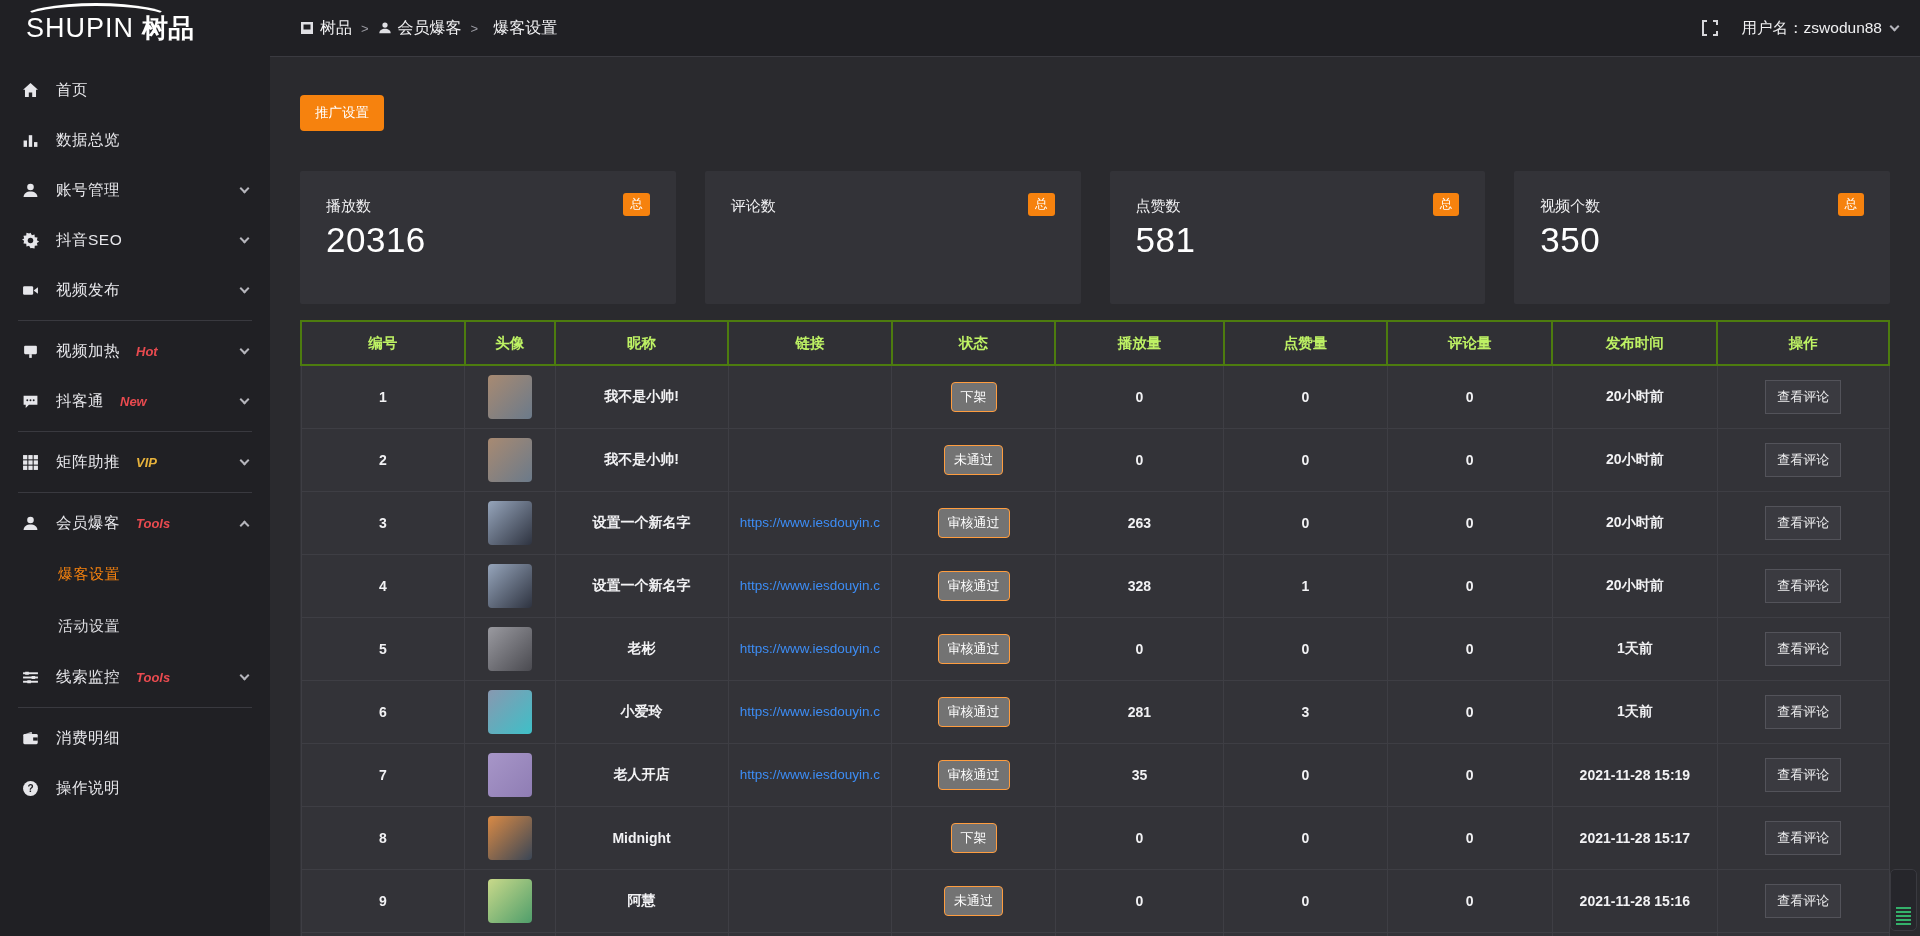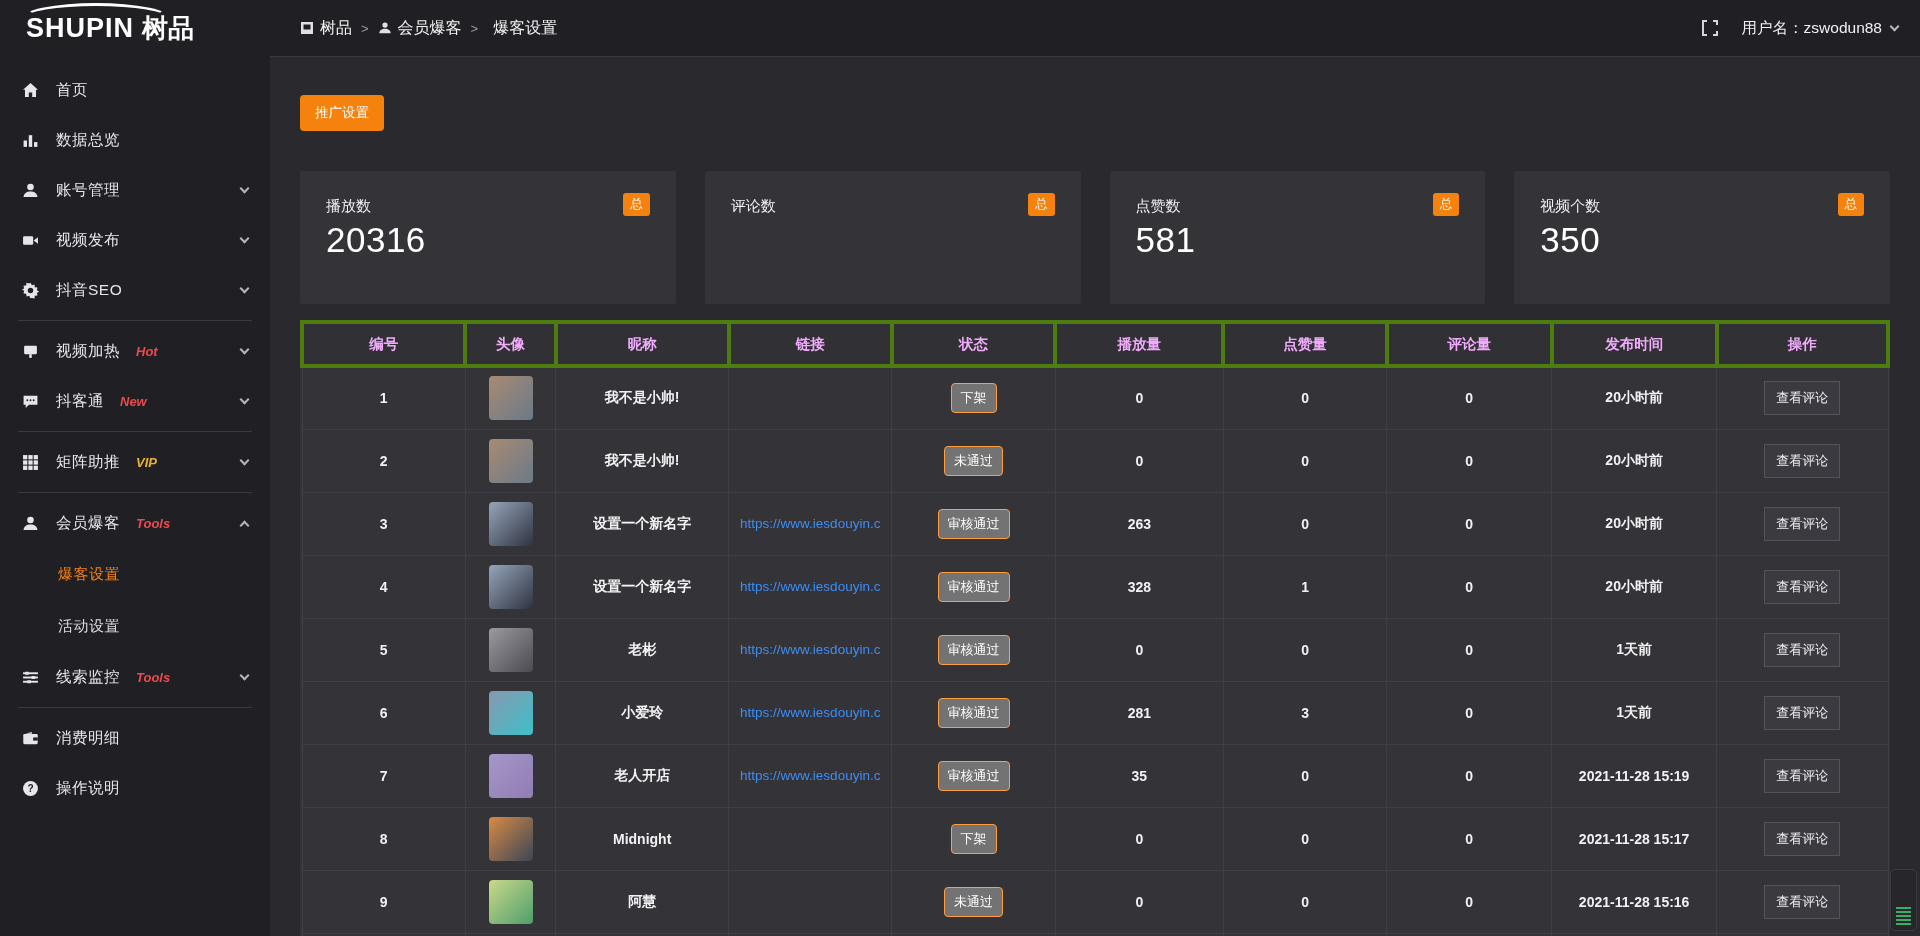--- a/index.html
+++ b/index.html
@@ -5,21 +5,21 @@
   * { margin:0; padding:0; box-sizing:border-box; }
   html,body { width:1920px; height:936px; overflow:hidden; background:#2a2a2e;
     font-family:"Liberation Sans","DejaVu Sans",sans-serif; color:#e8e8ea; }
   .app { display:flex; width:1920px; height:936px; }
 
   
   .sidebar { width:270px; min-width:270px; height:100%; background:#202024; overflow:hidden; }
   .logo { height:57px; display:flex; align-items:center; padding-left:26px; position:relative; }
   .logo-arc { position:absolute; top:3px; left:22px; width:148px; height:30px;
     border:3px solid transparent; border-top:3px solid #ffffff; border-radius:50%; }
-  .logo-en { font-size:27px; font-weight:bold; letter-spacing:1px; color:#fff; }
+  .logo-en { font-size:27px; font-weight:normal; letter-spacing:1px; color:#fff; }
   .logo-cn { font-size:26px; font-weight:bold; color:#fff; margin-left:8px; }
   nav { padding-top:8px; }
   .nav-item { height:50px; display:flex; align-items:center; padding:0 22px; cursor:pointer; }
   .nav-item .nicon { width:20px; height:17px; margin-right:14px; color:#e6e6ea; display:flex; align-items:center; }
   .nav-item .nicon svg { width:17px; height:17px; }
   .nav-item .nlabel { font-size:15.5px; color:#e6e6ea; letter-spacing:.5px;text-align:center; }
   .nav-item.child { height:52px; padding-left:58px; }
   .nav-item.child .nlabel { font-size:15px; color:#dcdce0; }
   .nav-item.active .nlabel { color:#f6820e; }
   .ntag { font-size:13px; font-weight:bold; font-style:italic; margin-left:16px; }
@@ -54,22 +54,22 @@
   .card { flex:1; background:#333338; height:133px; padding:26px 26px; position:relative; border-radius:2px; }
   .card-label { font-size:15px; color:#f0f0f2; }
   .card-value { font-size:35px; color:#ffffff; margin-top:4px; font-weight:500; letter-spacing:.5px; }
   .card-badge { position:absolute; top:22px; right:26px; background:#f6820e; color:#fff;
     font-size:12.5px; padding:3px 7px; border-radius:3px; }
 
   
   .tbl-wrap { margin-top:16px; }
   table { width:100%; border-collapse:collapse; background:#333338; table-layout:fixed;
     border:1px solid #3e3e44; }
-  th { height:44px; font-size:14.5px; font-weight:bold; color:#f0abfc; background:#303035;
-    border:4px solid #4d7c0f; }
+  th { height:44px; font-size:14.5px; font-weight:bold; color:#bef264; background:#303035;
+    border:2px solid #4d7c0f; }
   td { height:63px; text-align:center; font-size:14px; font-weight:600; color:#f2f2f4;
     border:1px solid #3e3e44; }
   .avatar { width:44px; height:44px; border-radius:4px; margin:0 auto; }
   .badge { display:inline-block; background:#737373; border:1px solid #ff9d3f; color:#fff;
     font-size:13px; font-weight:normal; padding:5px 9px; border-radius:4px; cursor:pointer; }
   a.cell-link { color:#3d8df5; text-decoration:none; font-weight:normal; font-size:13.5px;
     display:block; white-space:nowrap; overflow:hidden; }
   .act-btn { background:#3a3a40; border:1px solid #53535a; color:#eeeeef; font-size:13px;
     padding:7px 11px; border-radius:0; cursor:pointer; font-family:inherit; }
 
@@ -122,37 +122,37 @@
             </svg>
           </span>
     <span class="nlabel">账号管理</span>
 
     <span class="chev chev-down"></span>
   </div>
 
   <div class="nav-item">
     <span class="nicon">
             <svg viewBox="0 0 16 16" fill="currentColor">
+              <path d="M8 0.8 9.3 3l2.5-.6.2 2.6 2.6.2-.6 2.5 2.2 1.3-2.2 1.3.6 2.5-2.6.2-.2 2.6-2.5-.6L8 15.2 6.7 13l-2.5.6-.2-2.6-2.6-.2.6-2.5L0 7 2 6l-.6-2.5 2.6-.2.2-2.6 2.5.6z"></path>
+              <circle cx="8" cy="8" r="2.6" fill="#202024"></circle>
+            </svg>
+          </span>
+    <span class="nlabel">抖音SEO</span>
+
+    <span class="chev chev-down"></span>
+  </div>
+
+  <div class="nav-item">
+    <span class="nicon">
+            <svg viewBox="0 0 16 16" fill="currentColor">
               <rect x="1" y="4" width="9.5" height="8" rx="1.2"></rect>
               <path d="M11 8 15 5v6z"></path>
             </svg>
           </span>
     <span class="nlabel">视频发布</span>
-
-    <span class="chev chev-down"></span>
-  </div>
-
-  <div class="nav-item">
-    <span class="nicon">
-            <svg viewBox="0 0 16 16" fill="currentColor">
-              <path d="M8 0.8 9.3 3l2.5-.6.2 2.6 2.6.2-.6 2.5 2.2 1.3-2.2 1.3.6 2.5-2.6.2-.2 2.6-2.5-.6L8 15.2 6.7 13l-2.5.6-.2-2.6-2.6-.2.6-2.5L0 7 2 6l-.6-2.5 2.6-.2.2-2.6 2.5.6z"></path>
-              <circle cx="8" cy="8" r="2.6" fill="#202024"></circle>
-            </svg>
-          </span>
-    <span class="nlabel">抖音SEO</span>
 
     <span class="chev chev-down"></span>
   </div>
 <div class="divider"></div>
   <div class="nav-item">
     <span class="nicon">
             <svg viewBox="0 0 16 16" fill="currentColor">
               <rect x="2" y="2.5" width="12" height="8" rx="1"></rect>
               <rect x="6.8" y="10.5" width="2.4" height="3.5"></rect>
             </svg>

